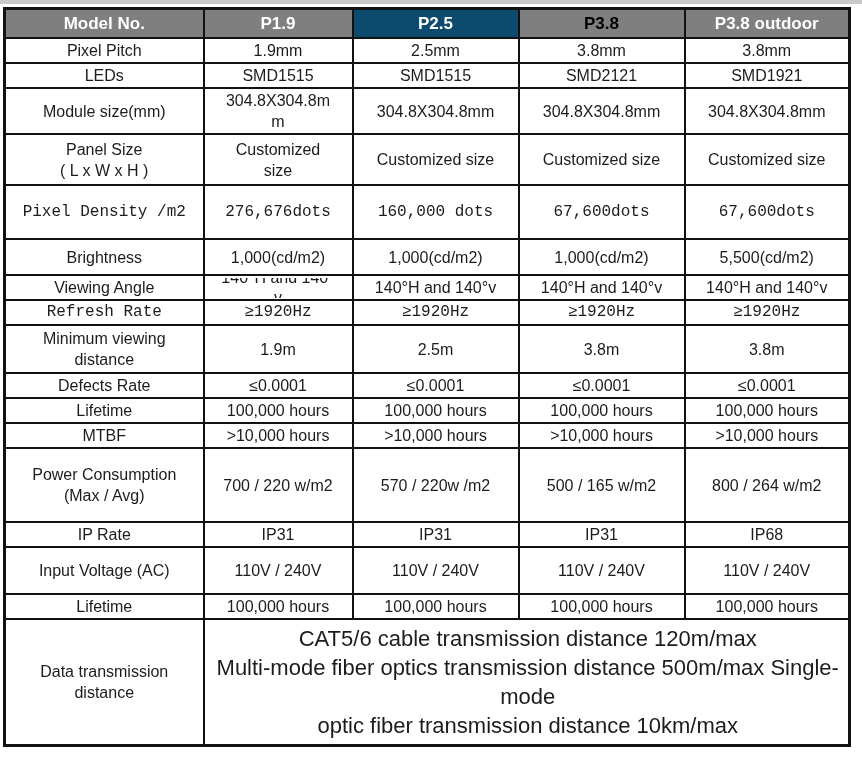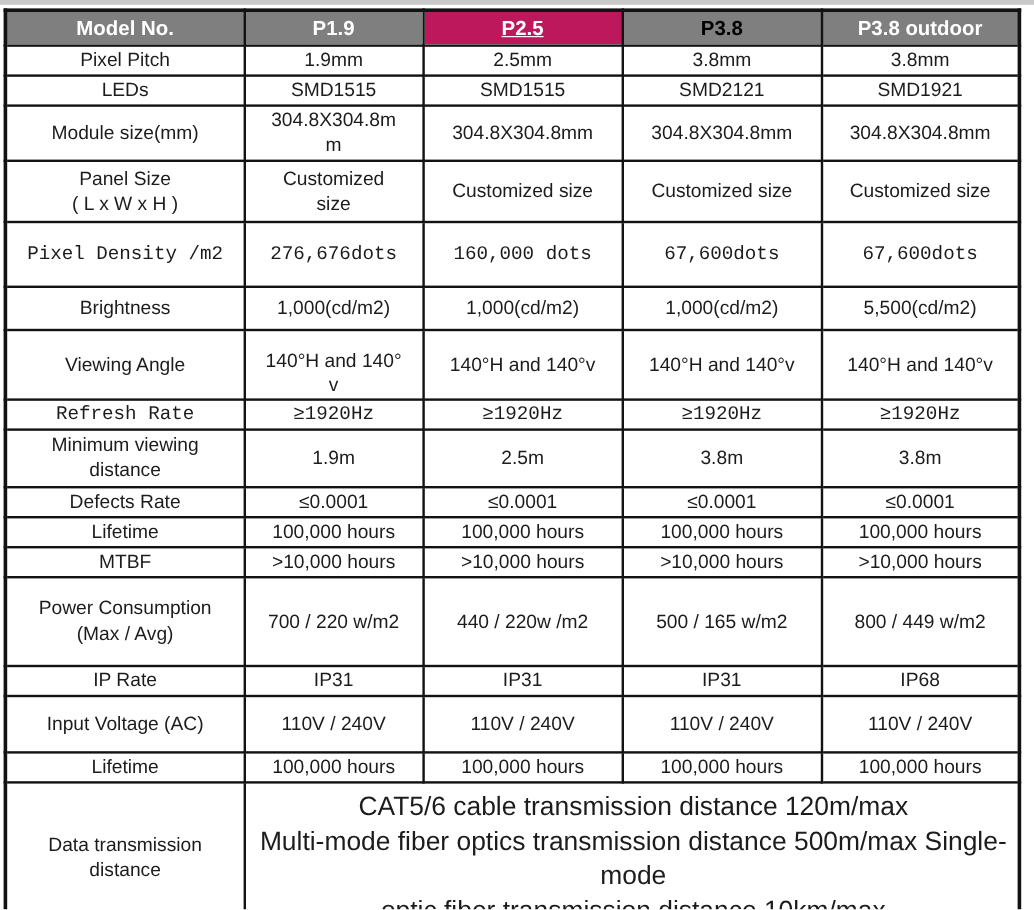--- a/index.html
+++ b/index.html
@@ -45,26 +45,25 @@
     color: #ffffff;
     font-weight: bold;
     font-size: 17px;
     line-height: 20px;
     height: 25px;
     white-space: nowrap;
   }
   
   td.clip-cell { padding: 0; }
   .clipbox {
-    height: 40px;
+    height: 20px;
     display: flex;
     align-items: center;
     justify-content: center;
     overflow: hidden;
-    margin-top: 16px;
   }
   .clipbox span {
     display: block;
     line-height: 20px;
     white-space: pre-line;
   }
   
   td.cell-left {
     text-align: center;
     padding: 4px 4px 4px 7px;
@@ -83,21 +82,21 @@
       <col style="width:199px">
       <col style="width:149px">
       <col style="width:166px">
       <col style="width:166px">
       <col style="width:165px">
     </colgroup>
     <thead>
       <tr>
         <th style="background: rgb(127, 127, 127); color: rgb(255, 255, 255);">Model No.</th>
         <th style="background: rgb(127, 127, 127); color: rgb(255, 255, 255);">P1.9</th>
-        <th style="background: #be185d; color: rgb(255, 255, 255); text-decoration: underline;">P2.5</th>
+        <th style="background: #0c4a6e; color: rgb(255, 255, 255);">P2.5</th>
         <th style="background: rgb(127, 127, 127); color: #000000;">P3.8</th>
         <th style="background: rgb(127, 127, 127); color: rgb(255, 255, 255);">P3.8 outdoor</th>
       </tr>
     </thead>
     <tbody id="spec-body">
         <tr style="height: 24px;">
           <td>Pixel Pitch</td>
           <td>1.9mm</td>
           <td>2.5mm</td>
           <td>3.8mm</td>
@@ -182,23 +181,23 @@
           <td>MTBF</td>
           <td>&gt;10,000 hours</td>
           <td>&gt;10,000 hours</td>
           <td>&gt;10,000 hours</td>
           <td>&gt;10,000 hours</td>
         </tr>
         <tr style="height: 74px;">
           <td>Power Consumption
 (Max / Avg)</td>
           <td>700 / 220 w/m2</td>
-          <td>440 / 220w /m2</td>
+          <td>570 / 220w /m2</td>
           <td>500 / 165 w/m2</td>
-          <td>800 / 449 w/m2</td>
+          <td>800 / 264 w/m2</td>
         </tr>
         <tr style="height: 25px;">
           <td>IP Rate</td>
           <td>IP31</td>
           <td>IP31</td>
           <td>IP31</td>
           <td>IP68</td>
         </tr>
         <tr style="height: 47px;">
           <td>Input Voltage (AC)</td>

